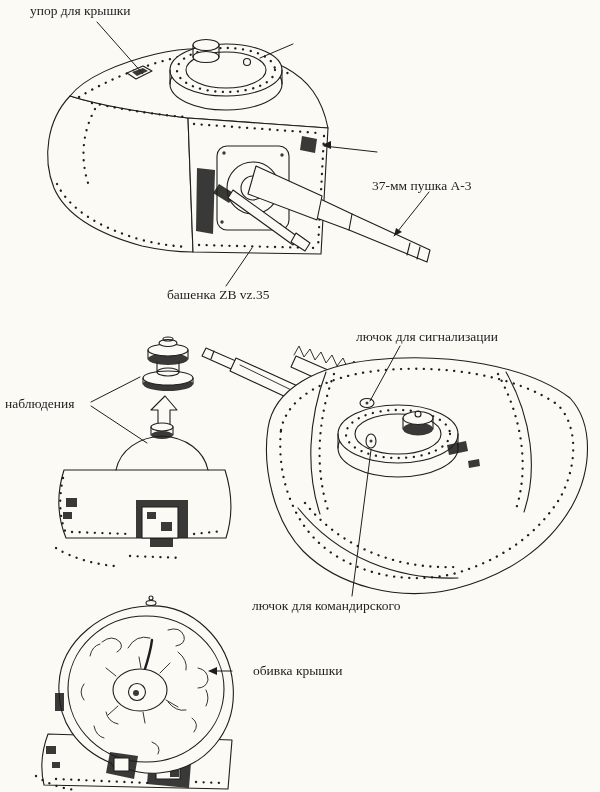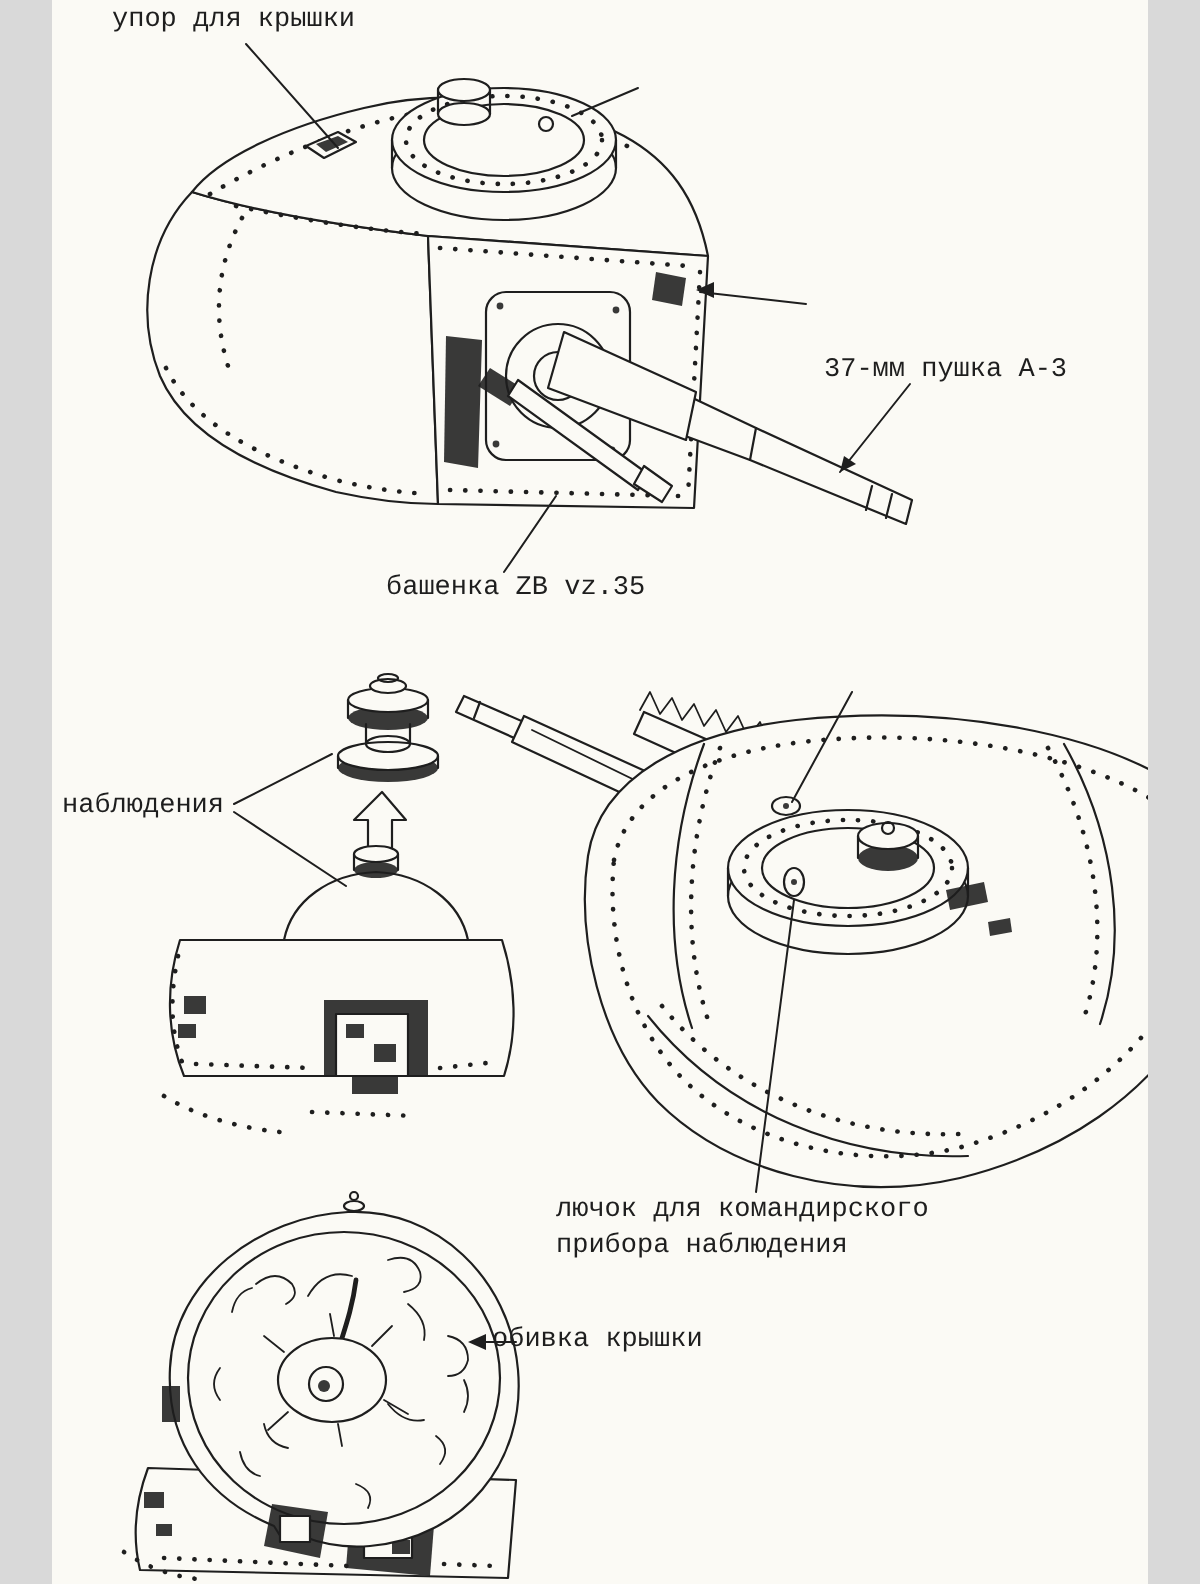--- a/index.html
+++ b/index.html
@@ -2,25 +2,25 @@
 <html style="--page_bg: #fbfaf5; --ink: #1e1e1e;"><head>
 <meta charset="utf-8">
 <style>
   :root{
     --page_bg:#fbfaf5;
     --ink:#1e1e1e;
   }
   html,body{margin:0;padding:0;background:#d9d9d9;}
   .page{
     position:relative;
-    width:548px;height:792px;
+    width:600px;height:792px;
     margin:0 auto;
     background:var(--page_bg);
     overflow:hidden;
-    font-family:Liberation Mono, monospace;
+    font-family:Liberation Serif, serif;
   }
   .page svg{position:absolute;left:0;top:0;}
   .lbl{
     position:absolute;
     font-size:13.5px;
     line-height:1.2;
     color:var(--ink);
     white-space:nowrap;
   }
   .lbl-block{
@@ -232,27 +232,27 @@
       <path class="lead" d="M 352,596 L 371,450"></path>
       <path class="lead" d="M 232,671 L 210,671"></path>
       <path class="arrow" d="M 208,671 L 217,667 L 217,675 Z"></path>
     </g>
   </svg>
 
   <span class="lbl" style="left:30px;top:3px">упор для крышки</span>
 
 
 
-  <span class="lbl" style="left:386px;top:178px">37-мм пушка А-3</span>
+  <span class="lbl" style="left:372px;top:178px">37-мм пушка А-3</span>
 
   <span class="lbl" style="left:167px;top:287px">башенка ZB vz.35</span>
 
+  <span class="lbl" style="left:356px;top:329px">лючок для сигнализации</span>
 
   <span class="lbl" style="left:5px;top:396px">наблюдения</span>
 
   <div class="lbl-block" style="left:252px;top:597px;width:210px">
     <div>лючок для командирского</div>
-    <div>прибора наблюдения</div>
   </div>
 
-  <span class="lbl" style="left:220px;top:663px">обивка крышки</span>
+  <span class="lbl" style="left:253px;top:663px">обивка крышки</span>
 
 </div>
 
 </body></html>

